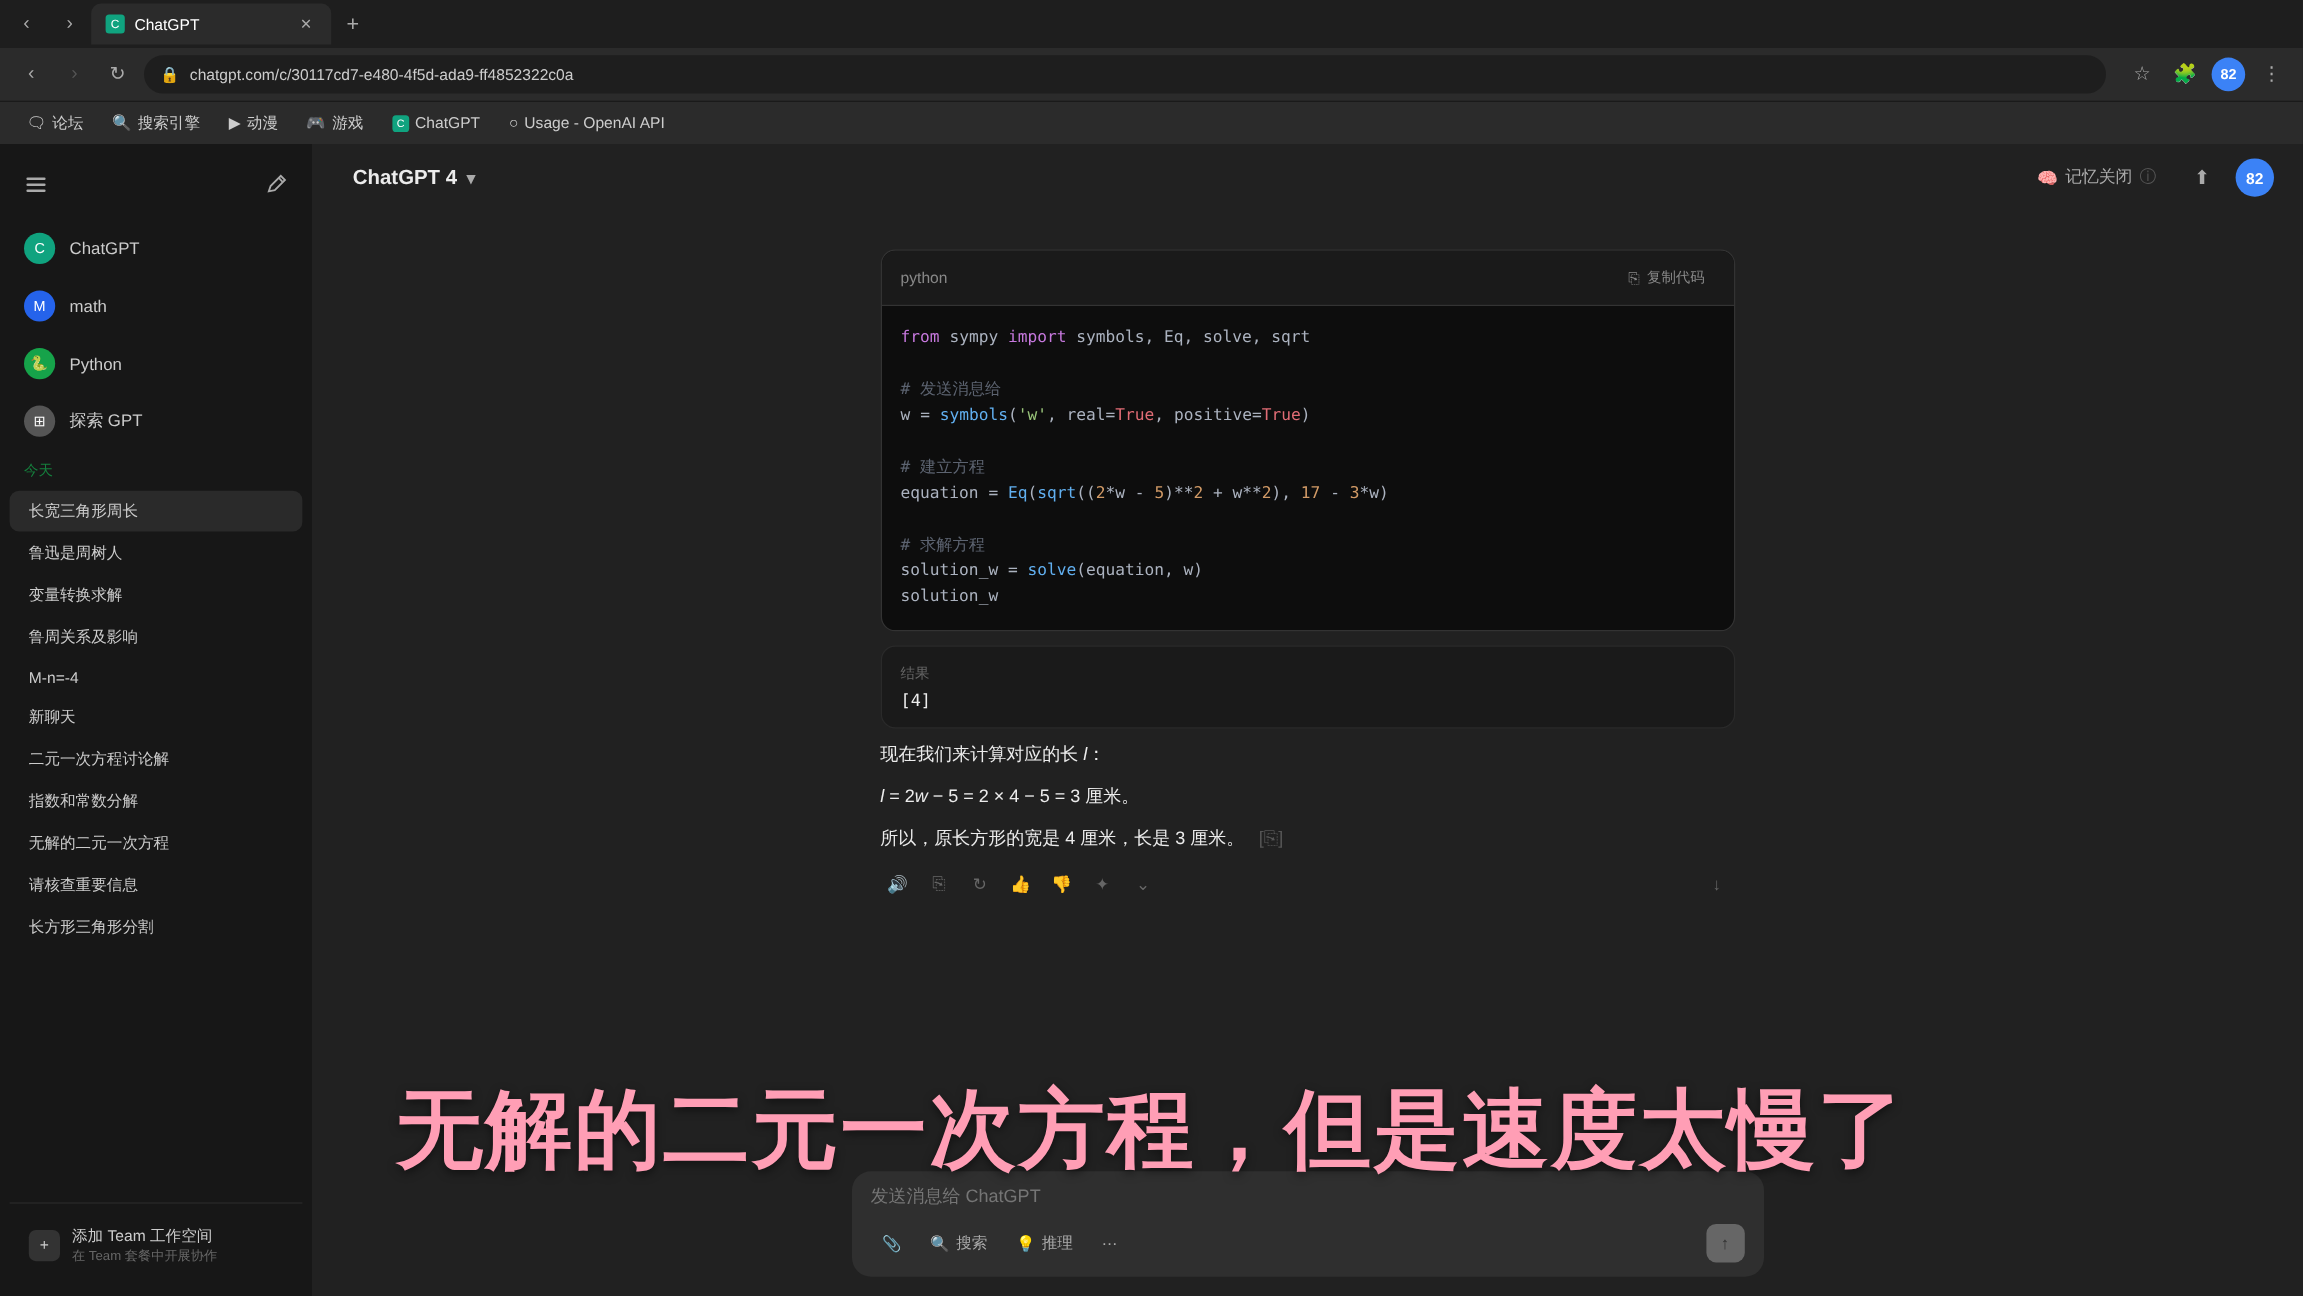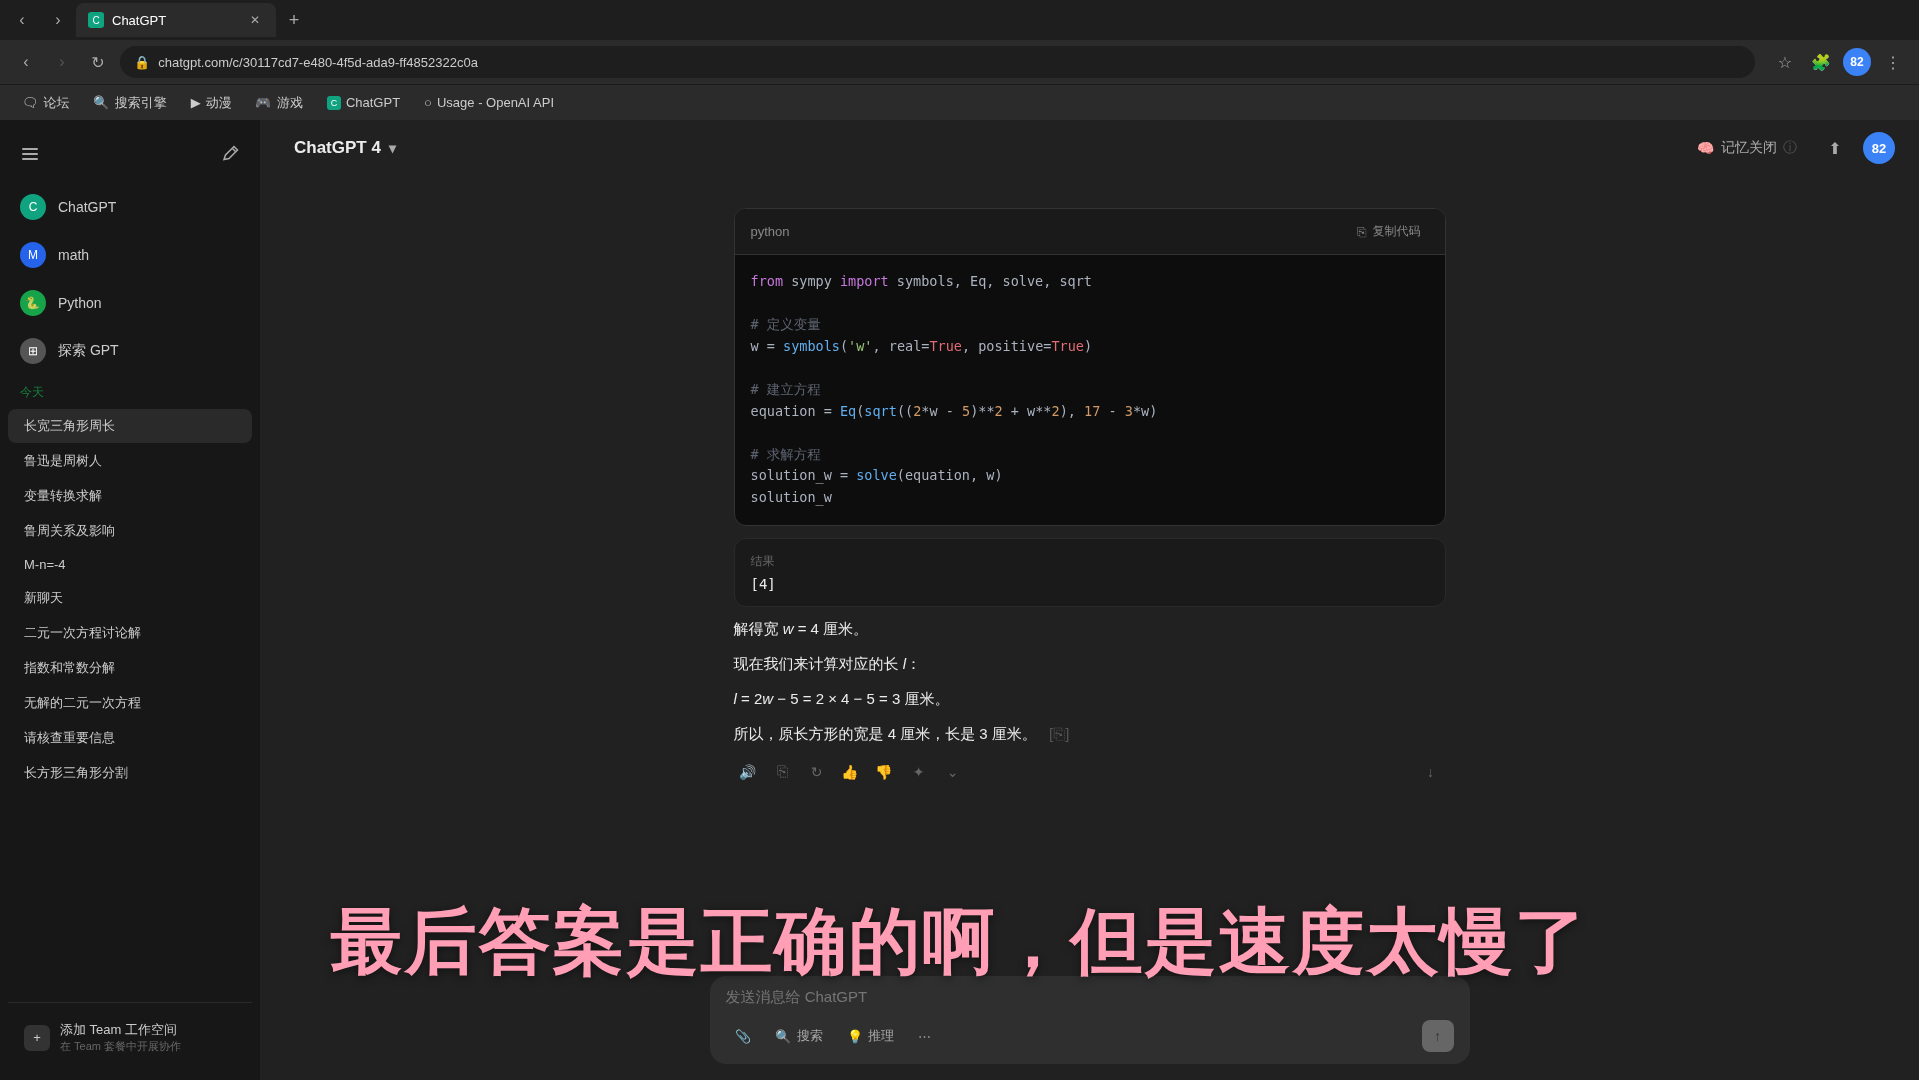--- a/index.html
+++ b/index.html
@@ -628,40 +628,37 @@
           <div class="code-header">
             <span>python</span>
             <div class="code-copy-btn">
               <span>⎘</span>
               <span>复制代码</span>
             </div>
           </div>
           <div class="code-body">
             <div><span class="kw">from</span> <span style="color:#abb2bf;">sympy</span> <span class="kw">import</span> <span style="color:#abb2bf;">symbols, Eq, solve, sqrt</span></div>
             <div>&nbsp;</div>
-            <div><span class="cm"># 定义变量</span></div>
+            <div><span class="cm"># 发送消息给</span></div>
             <div><span style="color:#abb2bf;">w</span> <span class="op">=</span> <span class="fn">symbols</span><span style="color:#abb2bf;">(</span><span class="str">'w'</span><span style="color:#abb2bf;">,</span> <span style="color:#abb2bf;">real</span><span class="op">=</span><span style="color:#e06c75;">True</span><span style="color:#abb2bf;">,</span> <span style="color:#abb2bf;">positive</span><span class="op">=</span><span style="color:#e06c75;">True</span><span style="color:#abb2bf;">)</span></div>
             <div>&nbsp;</div>
             <div><span class="cm"># 建立方程</span></div>
             <div><span style="color:#abb2bf;">equation</span> <span class="op">=</span> <span class="fn">Eq</span><span style="color:#abb2bf;">(</span><span class="fn">sqrt</span><span style="color:#abb2bf;">((</span><span class="num">2</span><span class="op">*</span><span style="color:#abb2bf;">w</span> <span class="op">-</span> <span class="num">5</span><span style="color:#abb2bf;">)</span><span class="op">**</span><span class="num">2</span> <span class="op">+</span> <span style="color:#abb2bf;">w</span><span class="op">**</span><span class="num">2</span><span style="color:#abb2bf;">),</span> <span class="num">17</span> <span class="op">-</span> <span class="num">3</span><span class="op">*</span><span style="color:#abb2bf;">w)</span></div>
             <div>&nbsp;</div>
             <div><span class="cm"># 求解方程</span></div>
             <div><span style="color:#abb2bf;">solution_w</span> <span class="op">=</span> <span class="fn">solve</span><span style="color:#abb2bf;">(equation, w)</span></div>
             <div><span style="color:#abb2bf;">solution_w</span></div>
           </div>
         </div>
 
         <div class="result-block">
           <div class="result-label">结果</div>
           <div class="result-value">[4]</div>
         </div>
 
-        <div class="math-text">
-          解得宽 <span class="math-formula">w</span> = 4 厘米。
-        </div>
         <div class="math-text">
           现在我们来计算对应的长 <span class="math-formula">l</span>：
         </div>
         <div class="math-text">
           <span class="math-formula">l</span> = 2<span class="math-formula">w</span> − 5 = 2 × 4 − 5 = 3 厘米。
         </div>
         <div class="math-text">
           所以，原长方形的宽是 4 厘米，长是 3 厘米。
           <span style="color:#555; margin-left:8px; cursor:pointer;">[⎘]</span>
         </div>
@@ -704,13 +701,13 @@
           <div class="send-btn">
             <span>↑</span>
           </div>
         </div>
       </div>
     </div>
 
   </div>
 </div>
 
-<div class="overlay-text" style="position:fixed;">最后答案是正确的啊，但是速度太慢了</div>
+<div class="overlay-text" style="position:fixed;">无解的二元一次方程，但是速度太慢了</div>
 
 </body></html>

